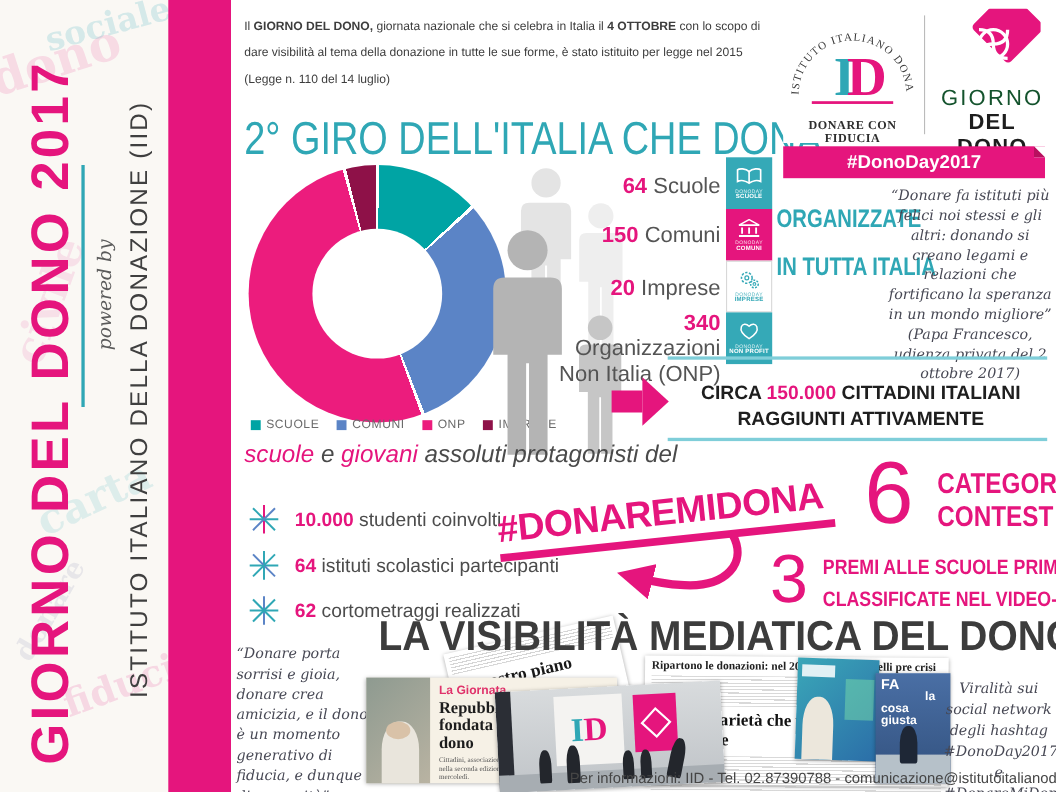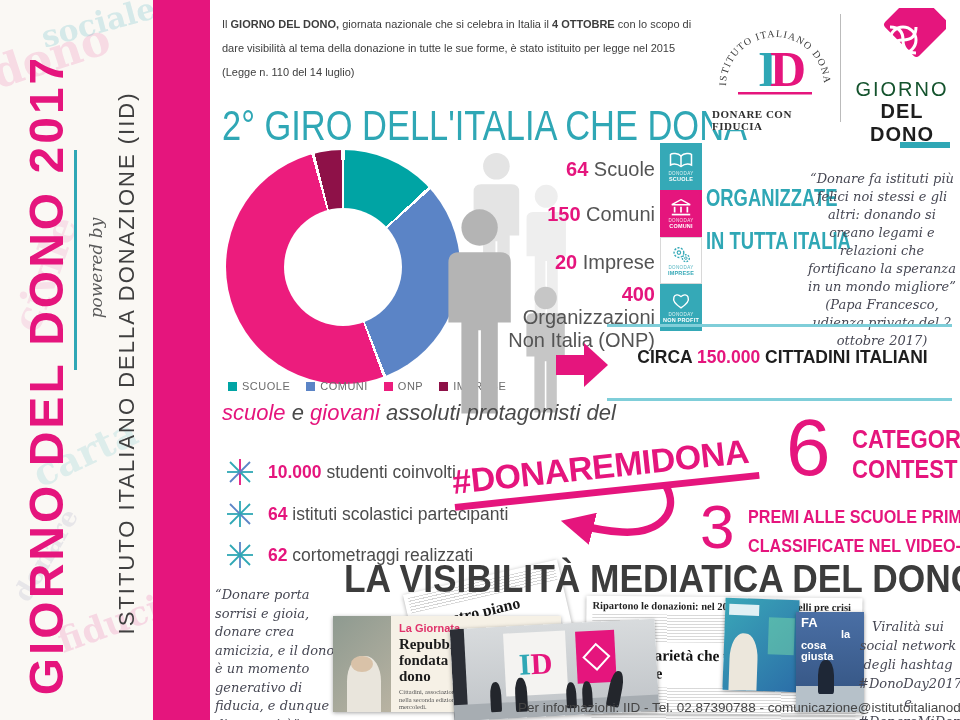--- a/index.html
+++ b/index.html
@@ -62,32 +62,36 @@
       <defs>
           <path id="arcp" d="M12 78 A49 49 0 1 1 110 78" fill="none"></path>
         </defs>
       <text font-size="10" font-family="Liberation Serif, serif" fill="#3a3a3a" letter-spacing="1.2">
         <textPath href="#arcp">ISTITUTO ITALIANO DONAZIONE</textPath>
       </text>
       <text x="44" y="78" font-size="50" font-weight="bold" font-family="Liberation Serif, serif" fill="#2fa7b5">I</text>
       <text x="56" y="78" font-size="50" font-weight="bold" font-family="Liberation Serif, serif" fill="#e5157d">D</text>
       <rect x="24" y="84" width="74" height="2.5" fill="#e5157d"></rect>
     </svg>
-    <div class="abs" style="left:0px;top:102px;width:126px;font-family:'Liberation Serif',serif;font-weight:bold;font-size:11px;letter-spacing:.5px;color:#2e2e2e;">DONARE CON FIDUCIA</div>
+    <div class="abs" style="left:0px;top:102px;width:126px;text-align:center;font-family:'Liberation Serif',serif;font-weight:bold;font-size:11px;letter-spacing:.5px;color:#2e2e2e;">DONARE CON FIDUCIA</div>
     <div class="abs" style="left:128px;top:8px;width:1px;height:108px;background:#bbb;"></div>
     <svg class="abs" style="left:148px;top:2px;" width="86" height="70" viewBox="0 0 86 70">
       <rect x="19" y="-13" width="48" height="48" rx="4" transform="rotate(45 43 30)" fill="#e5157d"></rect>
       <circle cx="43" cy="32" r="13" fill="none" stroke="#fff" stroke-width="3"></circle>
       <path d="M30 19 q13 0 13 13" fill="none" stroke="#fff" stroke-width="3"></path>
       <path d="M56 19 q0 13 -13 13" fill="none" stroke="#fff" stroke-width="3"></path>
       <path d="M56 45 q-13 0 -13 -13" fill="none" stroke="#fff" stroke-width="3"></path>
       <path d="M30 45 q0 -13 13 -13" fill="none" stroke="#fff" stroke-width="3"></path>
     </svg>
     <div class="abs" style="left:140px;top:72px;width:100px;text-align:center;font-size:20px;letter-spacing:2px;color:#14532d;">GIORNO</div>
     <div class="abs" style="left:140px;top:94px;width:100px;text-align:center;font-size:20px;font-weight:bold;letter-spacing:1px;color:#1d1d1d;">DEL DONO</div>
+  </div>
+  <div class="abs" style="left:712px;top:133px;width:238px;height:29px;background:#e5157d;display:flex;align-items:center;justify-content:center;">
+    <span style="color:#fff;font-weight:bold;font-size:17px;">#DonoDay2017</span>
+    <div class="abs" style="right:0;top:0;width:0;height:0;border-top:10px solid #fff;border-left:10px solid #b8105f;"></div>
   </div>
 
   <div class="abs" style="left: 226px; top: 150px; width: 234px; height: 234px; border-radius: 50%; background: conic-gradient(rgb(255, 255, 255) 0deg, rgb(255, 255, 255) 0.8deg, rgb(0, 164, 164) 0.8deg, rgb(0, 164, 164) 46.8033deg, rgb(255, 255, 255) 46.8033deg, rgb(255, 255, 255) 47.6033deg, rgb(255, 255, 255) 47.6033deg, rgb(255, 255, 255) 48.4033deg, rgb(91, 132, 198) 48.4033deg, rgb(91, 132, 198) 158.374deg, rgb(255, 255, 255) 158.374deg, rgb(255, 255, 255) 159.174deg, rgb(255, 255, 255) 159.174deg, rgb(255, 255, 255) 159.974deg, rgb(236, 28, 125) 159.974deg, rgb(236, 28, 125) 344.324deg, rgb(255, 255, 255) 344.324deg, rgb(255, 255, 255) 345.124deg, rgb(255, 255, 255) 345.124deg, rgb(255, 255, 255) 345.924deg, rgb(142, 17, 72) 345.924deg, rgb(142, 17, 72) 359.2deg, rgb(255, 255, 255) 359.2deg, rgb(255, 255, 255) 360deg);"></div>
   <div class="abs" style="left:284px;top:208px;width:118px;height:118px;border-radius:50%;background:#fff;"></div>
 
   <div class="abs" style="left:228px;top:380px;display:flex;gap:16px;">
     <span class="legend-item">
       <span class="legend-swatch" style="background: rgb(0, 164, 164);"></span>
       <span class="legend-label">SCUOLE</span>
     </span>
@@ -124,21 +128,21 @@
   </div>
   <div class="abs" style="left:505px;top:203px;width:150px;text-align:right;font-size:20px;">
     <span class="stat-num">150</span>
     <span class="stat-label">Comuni</span>
   </div>
   <div class="abs" style="left:505px;top:251px;width:150px;text-align:right;font-size:20px;">
     <span class="stat-num">20</span>
     <span class="stat-label">Imprese</span>
   </div>
   <div class="abs" style="left:490px;top:283px;width:165px;text-align:right;font-size:20px;line-height:23px;">
-    <span class="stat-num">400</span>
+    <span class="stat-num">340</span>
     <span class="stat-label">Organizzazioni Non Italia (ONP)</span>
   </div>
 
   <div class="abs" style="left:660px;top:143px;width:42px;height:190px;">
     <div class="tile" style="top: 0px; background: rgb(53, 169, 183); color: rgb(255, 255, 255);">
       <svg width="24" height="17" viewBox="0 0 32 22">
         <path d="M16 5 C12 1 4 1 2 3 v14 c4-2 10-1 14 2 c4-3 10-4 14-2 V3 c-2-2-10-2-14 2 z" fill="none" stroke="currentColor" stroke-width="2"></path>
         <line x1="16" y1="5" x2="16" y2="19" stroke="currentColor" stroke-width="2"></line>
       </svg>
       <span class="brand">DONODAY</span>
@@ -184,20 +188,21 @@
     <span>(Papa Francesco, udienza privata del 2 ottobre 2017)</span>
   </div>
 
   <div class="abs" style="left:607px;top:324px;width:345px;height:3px;background:#7fced9;"></div>
   <div class="abs" style="left:556px;top:343px;width:52px;height:44px;">
     <div class="abs" style="left:0;top:12px;width:28px;height:20px;background:#e5157d;"></div>
     <div class="abs" style="left:28px;top:0;width:0;height:0;border-top:22px solid transparent;border-bottom:22px solid transparent;border-left:24px solid #e5157d;"></div>
   </div>
   <div class="abs" style="left:610px;top:346px;width:345px;text-align:center;font-size:17.5px;font-weight:bold;color:#1e1e1e;line-height:23px;">
     <span>CIRCA </span><span class="pink">150.000</span><span> CITTADINI ITALIANI</span><br>
+    <span>RAGGIUNTI ATTIVAMENTE</span>
   </div>
   <div class="abs" style="left:607px;top:398px;width:345px;height:3px;background:#7fced9;"></div>
 
   <div class="abs" style="left:222px;top:400px;font-size:22px;font-style:italic;color:#4a4a4a;">
     <span class="pink">scuole</span><span> e </span><span class="pink">giovani</span><span> assoluti protagonisti del</span>
   </div>
 
   <div class="bullet-row" style="left:226px;top:458px;">
     <svg width="28" height="28" viewBox="0 0 28 28">
       <line x1="14" y1="1" x2="14" y2="27" stroke="#e5157d" stroke-width="1.8"></line>

